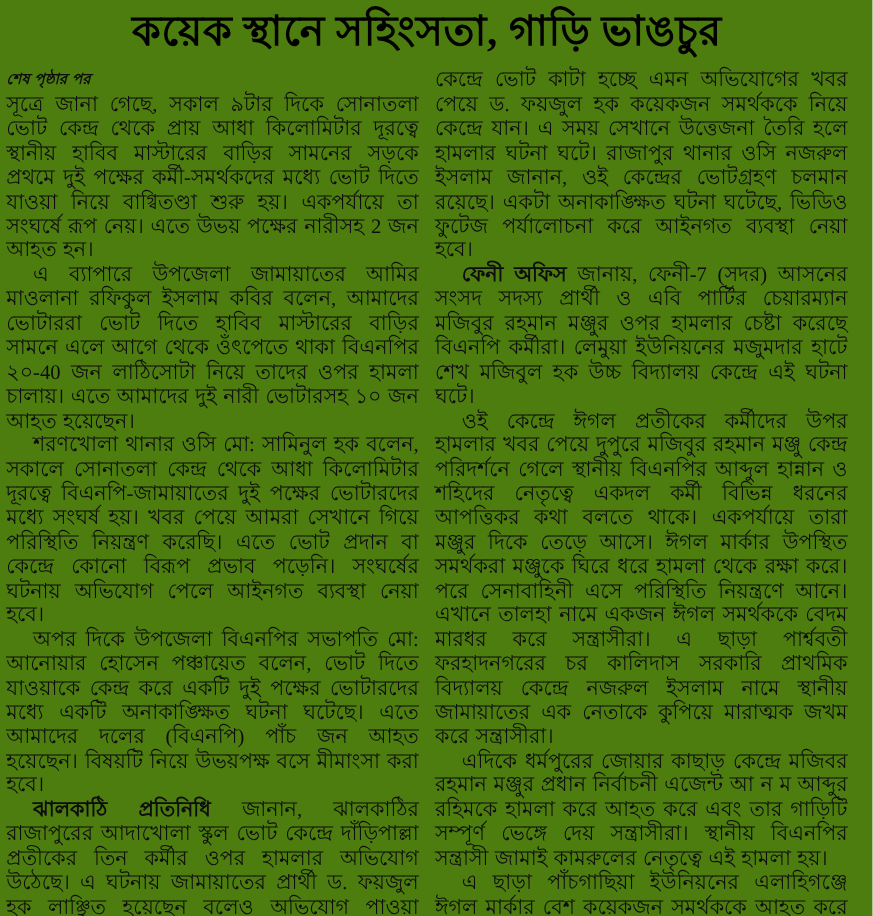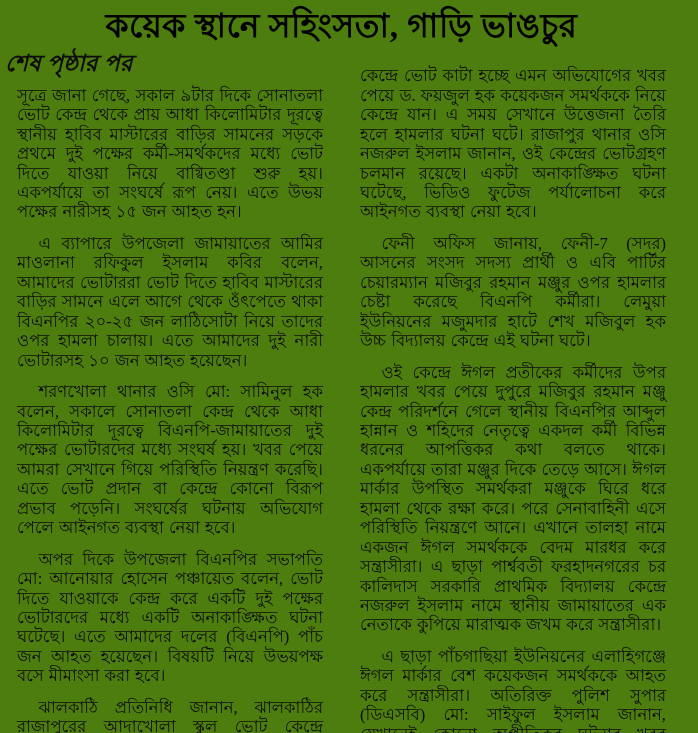--- a/index.html
+++ b/index.html
@@ -27,64 +27,65 @@
     gap:13px;
     align-items:flex-start;
   }
   .col {
     flex:1 1 0;
     text-align:justify;
     font-size:16.5px;
     line-height:19.45px;
     word-spacing:1px;
   }
-  .col p { margin:12px; text-indent:1.3em; }
+  .col p { margin:0; text-indent:1.3em; }
   .col p.noindent { text-indent:0; }
   .kicker {
     font-weight:700;
     font-style:italic;
-    font-size:23px;
+    font-size:12px;
     text-indent:0;
     display:block;
   }
-  .lead { font-weight:400; }
+  .lead { font-weight:700; }
 </style>
 </head>
 <body>
 
 <div class="page">
 
   <h1 class="headline">কয়েক স্থানে সহিংসতা, গাড়ি ভাঙচুর</h1>
 
   <div class="columns">
 
     <div class="col">
       <span class="kicker">শেষ পৃষ্ঠার পর</span>
 
-      <p class="noindent"><span>সূত্রে জানা গেছে, সকাল ৯টার দিকে সোনাতলা ভোট কেন্দ্র থেকে প্রায় আধা কিলোমিটার দূরত্বে স্থানীয় হাবিব মাস্টারের বাড়ির সামনের সড়কে প্রথমে দুই পক্ষের কর্মী-সমর্থকদের মধ্যে ভোট দিতে যাওয়া নিয়ে বাগ্বিতণ্ডা শুরু হয়। একপর্যায়ে তা সংঘর্ষে রূপ নেয়। এতে উভয় পক্ষের নারীসহ ১৫ জন আহত হন।</span></p>
+      <p class="noindent"><span>সূত্রে জানা গেছে, সকাল ৯টার দিকে সোনাতলা ভোট কেন্দ্র থেকে প্রায় আধা কিলোমিটার দূরত্বে স্থানীয় হাবিব মাস্টারের বাড়ির সামনের সড়কে প্রথমে দুই পক্ষের কর্মী-সমর্থকদের মধ্যে ভোট দিতে যাওয়া নিয়ে বাগ্বিতণ্ডা শুরু হয়। একপর্যায়ে তা সংঘর্ষে রূপ নেয়। এতে উভয় পক্ষের নারীসহ 2 জন আহত হন।</span></p>
 
-      <p><span>এ ব্যাপারে উপজেলা জামায়াতের আমির মাওলানা রফিকুল ইসলাম কবির বলেন, আমাদের ভোটাররা ভোট দিতে হাবিব মাস্টারের বাড়ির সামনে এলে আগে থেকে ওঁৎপেতে থাকা বিএনপির ২০-২৫ জন লাঠিসোটা নিয়ে তাদের ওপর হামলা চালায়। এতে আমাদের দুই নারী ভোটারসহ ১০ জন আহত হয়েছেন।</span></p>
+      <p><span>এ ব্যাপারে উপজেলা জামায়াতের আমির মাওলানা রফিকুল ইসলাম কবির বলেন, আমাদের ভোটাররা ভোট দিতে হাবিব মাস্টারের বাড়ির সামনে এলে আগে থেকে ওঁৎপেতে থাকা বিএনপির ২০-40 জন লাঠিসোটা নিয়ে তাদের ওপর হামলা চালায়। এতে আমাদের দুই নারী ভোটারসহ ১০ জন আহত হয়েছেন।</span></p>
 
       <p><span>শরণখোলা থানার ওসি মো: সামিনুল হক বলেন, সকালে সোনাতলা কেন্দ্র থেকে আধা কিলোমিটার দূরত্বে বিএনপি-জামায়াতের দুই পক্ষের ভোটারদের মধ্যে সংঘর্ষ হয়। খবর পেয়ে আমরা সেখানে গিয়ে পরিস্থিতি নিয়ন্ত্রণ করেছি। এতে ভোট প্রদান বা কেন্দ্রে কোনো বিরূপ প্রভাব পড়েনি। সংঘর্ষের ঘটনায় অভিযোগ পেলে আইনগত ব্যবস্থা নেয়া হবে।</span></p>
 
       <p><span>অপর দিকে উপজেলা বিএনপির সভাপতি মো: আনোয়ার হোসেন পঞ্চায়েত বলেন, ভোট দিতে যাওয়াকে কেন্দ্র করে একটি দুই পক্ষের ভোটারদের মধ্যে একটি অনাকাঙ্ক্ষিত ঘটনা ঘটেছে। এতে আমাদের দলের (বিএনপি) পাঁচ জন আহত হয়েছেন। বিষয়টি নিয়ে উভয়পক্ষ বসে মীমাংসা করা হবে।</span></p>
 
       <p><b class="lead">ঝালকাঠি প্রতিনিধি</b>
          <span>জানান, ঝালকাঠির রাজাপুরের আদাখোলা স্কুল ভোট কেন্দ্রে দাঁড়িপাল্লা প্রতীকের তিন কর্মীর ওপর হামলার অভিযোগ উঠেছে। এ ঘটনায় জামায়াতের প্রার্থী ড. ফয়জুল হক লাঞ্ছিত হয়েছেন বলেও অভিযোগ পাওয়া গেছে। গতকাল দুপুর পৌনে ২টার দিকে এ ঘটনা ঘটে।</span></p>
 
       <p><span>আহতরা হলেন, জাহিদ, প্রার্থীর ব্যক্তিগত সহকারী (পিএস) খায়রুল ও কর্মী সাইফুল। আহতদের অভিযোগ,</span></p>
     </div>
 
     <div class="col">
 
       <p class="noindent"><span>কেন্দ্রে ভোট কাটা হচ্ছে এমন অভিযোগের খবর পেয়ে ড. ফয়জুল হক কয়েকজন সমর্থককে নিয়ে কেন্দ্রে যান। এ সময় সেখানে উত্তেজনা তৈরি হলে হামলার ঘটনা ঘটে। রাজাপুর থানার ওসি নজরুল ইসলাম জানান, ওই কেন্দ্রের ভোটগ্রহণ চলমান রয়েছে। একটা অনাকাঙ্ক্ষিত ঘটনা ঘটেছে, ভিডিও ফুটেজ পর্যালোচনা করে আইনগত ব্যবস্থা নেয়া হবে।</span></p>
 
       <p><b class="lead">ফেনী অফিস</b>
          <span>জানায়, ফেনী-7 (সদর) আসনের সংসদ সদস্য প্রার্থী ও এবি পার্টির চেয়ারম্যান মজিবুর রহমান মঞ্জুর ওপর হামলার চেষ্টা করেছে বিএনপি কর্মীরা। লেমুয়া ইউনিয়নের মজুমদার হাটে শেখ মজিবুল হক উচ্চ বিদ্যালয় কেন্দ্রে এই ঘটনা ঘটে।</span></p>
 
       <p><span>ওই কেন্দ্রে ঈগল প্রতীকের কর্মীদের উপর হামলার খবর পেয়ে দুপুরে মজিবুর রহমান মঞ্জু কেন্দ্র পরিদর্শনে গেলে স্থানীয় বিএনপির আব্দুল হান্নান ও শহিদের নেতৃত্বে একদল কর্মী বিভিন্ন ধরনের আপত্তিকর কথা বলতে থাকে। একপর্যায়ে তারা মঞ্জুর দিকে তেড়ে আসে। ঈগল মার্কার উপস্থিত সমর্থকরা মঞ্জুকে ঘিরে ধরে হামলা থেকে রক্ষা করে। পরে সেনাবাহিনী এসে পরিস্থিতি নিয়ন্ত্রণে আনে। এখানে তালহা নামে একজন ঈগল সমর্থককে বেদম মারধর করে সন্ত্রাসীরা। এ ছাড়া পার্শ্ববতী ফরহাদনগরের চর কালিদাস সরকারি প্রাথমিক বিদ্যালয় কেন্দ্রে নজরুল ইসলাম নামে স্থানীয় জামায়াতের এক নেতাকে কুপিয়ে মারাত্মক জখম করে সন্ত্রাসীরা।</span></p>
 
+      <p><span>এদিকে ধর্মপুরের জোয়ার কাছাড় কেন্দ্রে মজিবর রহমান মঞ্জুর প্রধান নির্বাচনী এজেন্ট আ ন ম আব্দুর রহিমকে হামলা করে আহত করে এবং তার গাড়িটি সম্পূর্ণ ভেঙ্গে দেয় সন্ত্রাসীরা। স্থানীয় বিএনপির সন্ত্রাসী জামাই কামরুলের নেতৃত্বে এই হামলা হয়।</span></p>
 
       <p><span>এ ছাড়া পাঁচগাছিয়া ইউনিয়নের এলাহিগঞ্জে ঈগল মার্কার বেশ কয়েকজন সমর্থককে আহত করে সন্ত্রাসীরা। অতিরিক্ত পুলিশ সুপার (ডিএসবি) মো: সাইফুল ইসলাম জানান, যেখানেই কোনো অপ্রীতিকর ঘটনার খবর পাওয়া গেছে, সেখানেই আইনশৃঙ্খলা বাহিনী ছুটে গেছে।</span></p>
     </div>
 
   </div>
 </div>
 
 </body></html>

